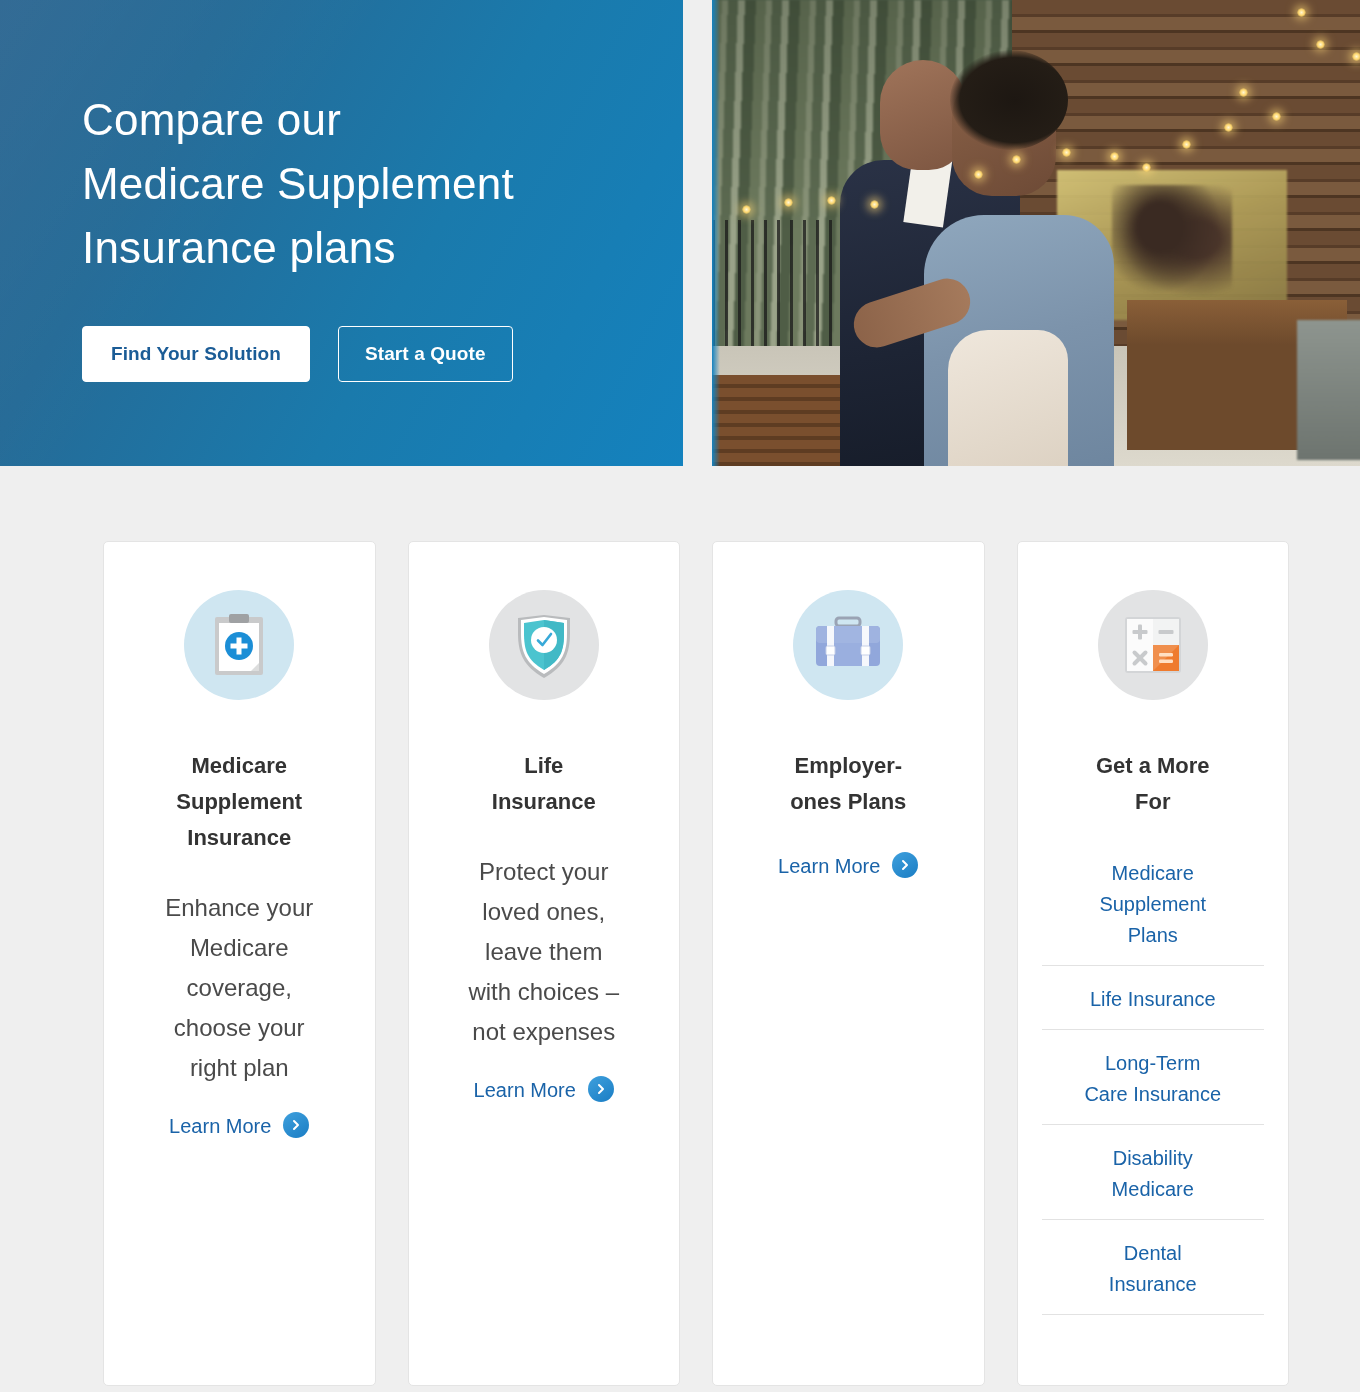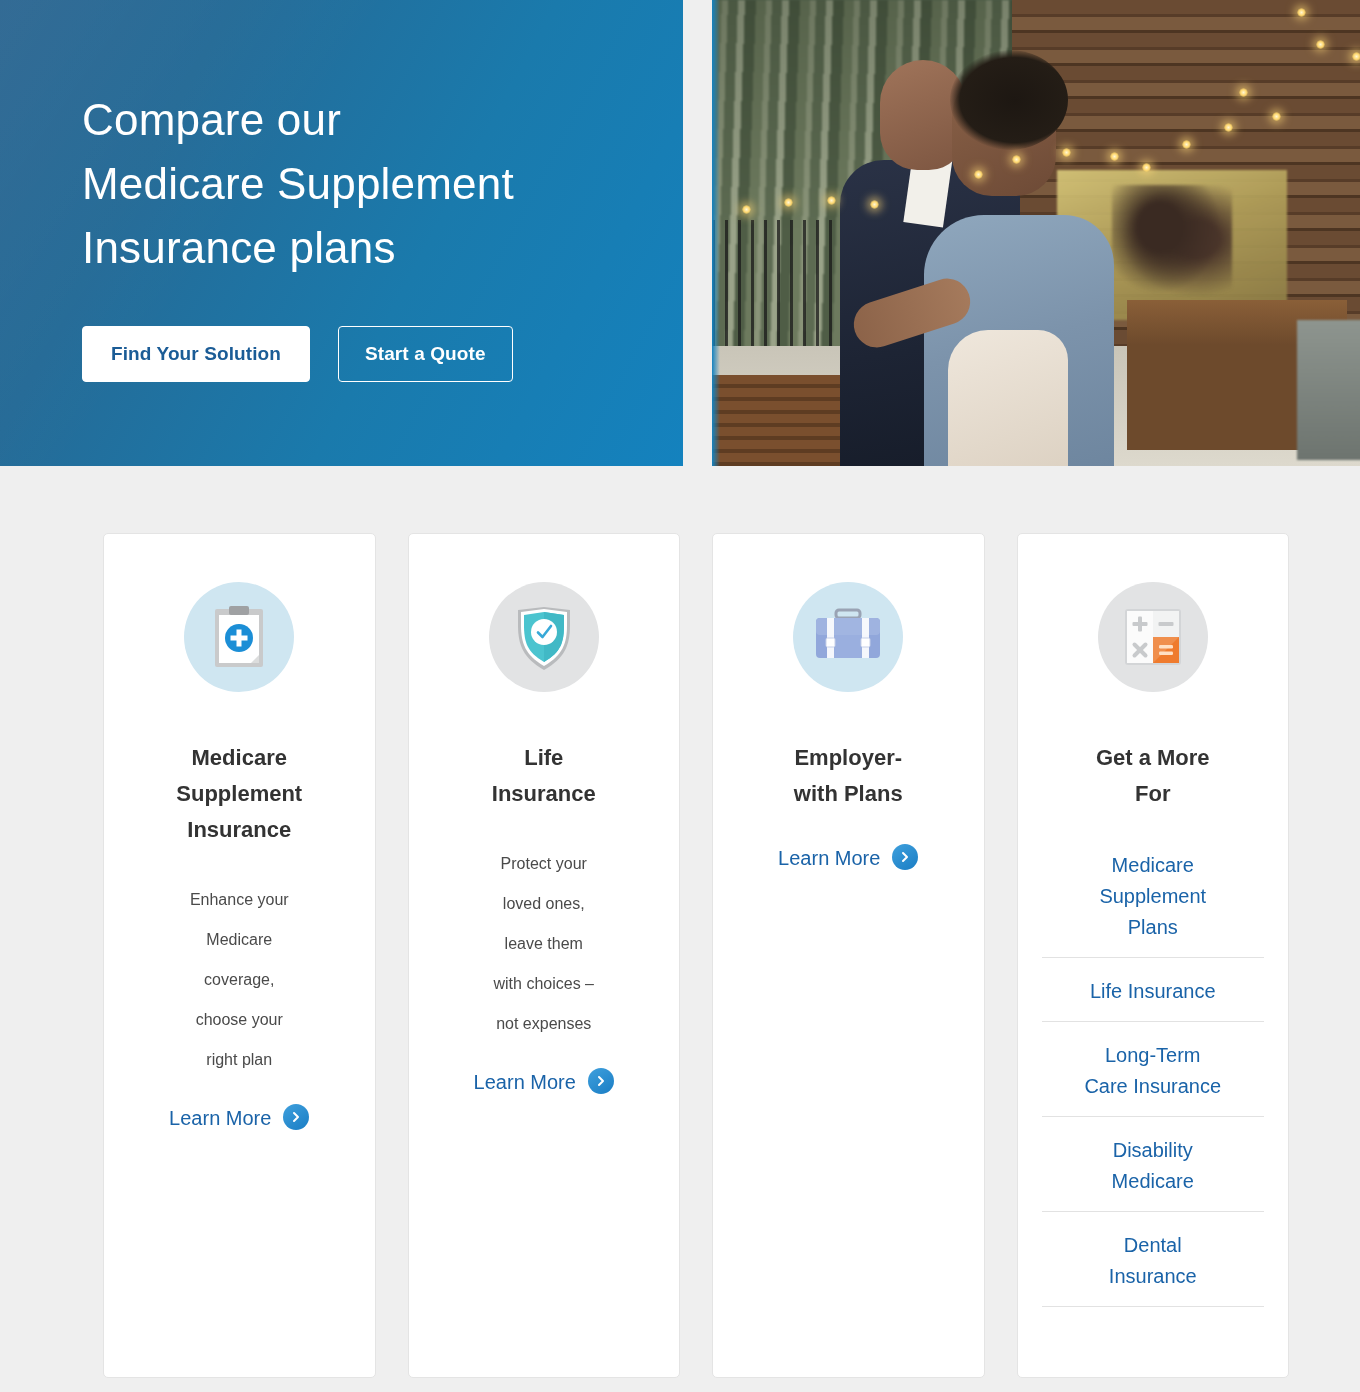--- a/index.html
+++ b/index.html
@@ -202,21 +202,21 @@
   
   .cards-section {
     width: 1360px;
     height: 926px;
     background: #efefef;
     position: relative;
   }
   .cards-row {
     position: absolute;
     left: 103px;
-    top: 67px;
+    top: 75px;
     width: 1186px;
     display: flex;
     gap: 32px;
     align-items: flex-start;
   }
   .card {
     width: 274px;
     min-height: 845px;
     background: #ffffff;
     border: 1px solid #e4e4e4;
@@ -239,21 +239,21 @@
   .card-title {
     font-size: 22px;
     line-height: 36px;
     font-weight: bold;
     color: #333333;
     text-align: center;
     white-space: pre-line;
     margin-bottom: 32px;
   }
   .card-desc {
-    font-size: 16px;
+    font-size: 24px;
     line-height: 40px;
     color: #4a4a4a;
     text-align: center;
     font-weight: 300;
     white-space: pre-line;
     margin-bottom: 24px;
   }
   .learn-more {
     display: flex;
     align-items: flex-end;
@@ -419,21 +419,21 @@
           <rect x="4" y="10" width="64" height="40" rx="4" fill="#91a7db"></rect>
           <rect x="4" y="10" width="64" height="17" rx="4" fill="#9fb3e0"></rect>
           <rect x="16" y="10" width="40" height="40" fill="#a3b6e2" opacity="0.55"></rect>
           <rect x="15" y="10" width="7" height="40" fill="#ffffff" opacity="0.9"></rect>
           <rect x="50" y="10" width="7" height="40" fill="#ffffff" opacity="0.9"></rect>
           <rect x="14" y="30" width="9" height="9" rx="1.5" fill="#ffffff" stroke="#c5cfe8" stroke-width="1"></rect>
           <rect x="49" y="30" width="9" height="9" rx="1.5" fill="#ffffff" stroke="#c5cfe8" stroke-width="1"></rect>
         </svg>
       </div>
       <div class="card-title">Employer-
-with Plans</div>
+ones Plans</div>
       <a class="learn-more">
         <span class="learn-more-label">Learn More</span>
         <span class="chev-circle">
           <svg width="12" height="12" viewBox="0 0 12 12">
               <path d="M4 2 L8 6 L4 10" fill="none" stroke="#ffffff" stroke-width="2" stroke-linecap="round" stroke-linejoin="round"></path>
             </svg>
         </span>
       </a>
     </div>
 

